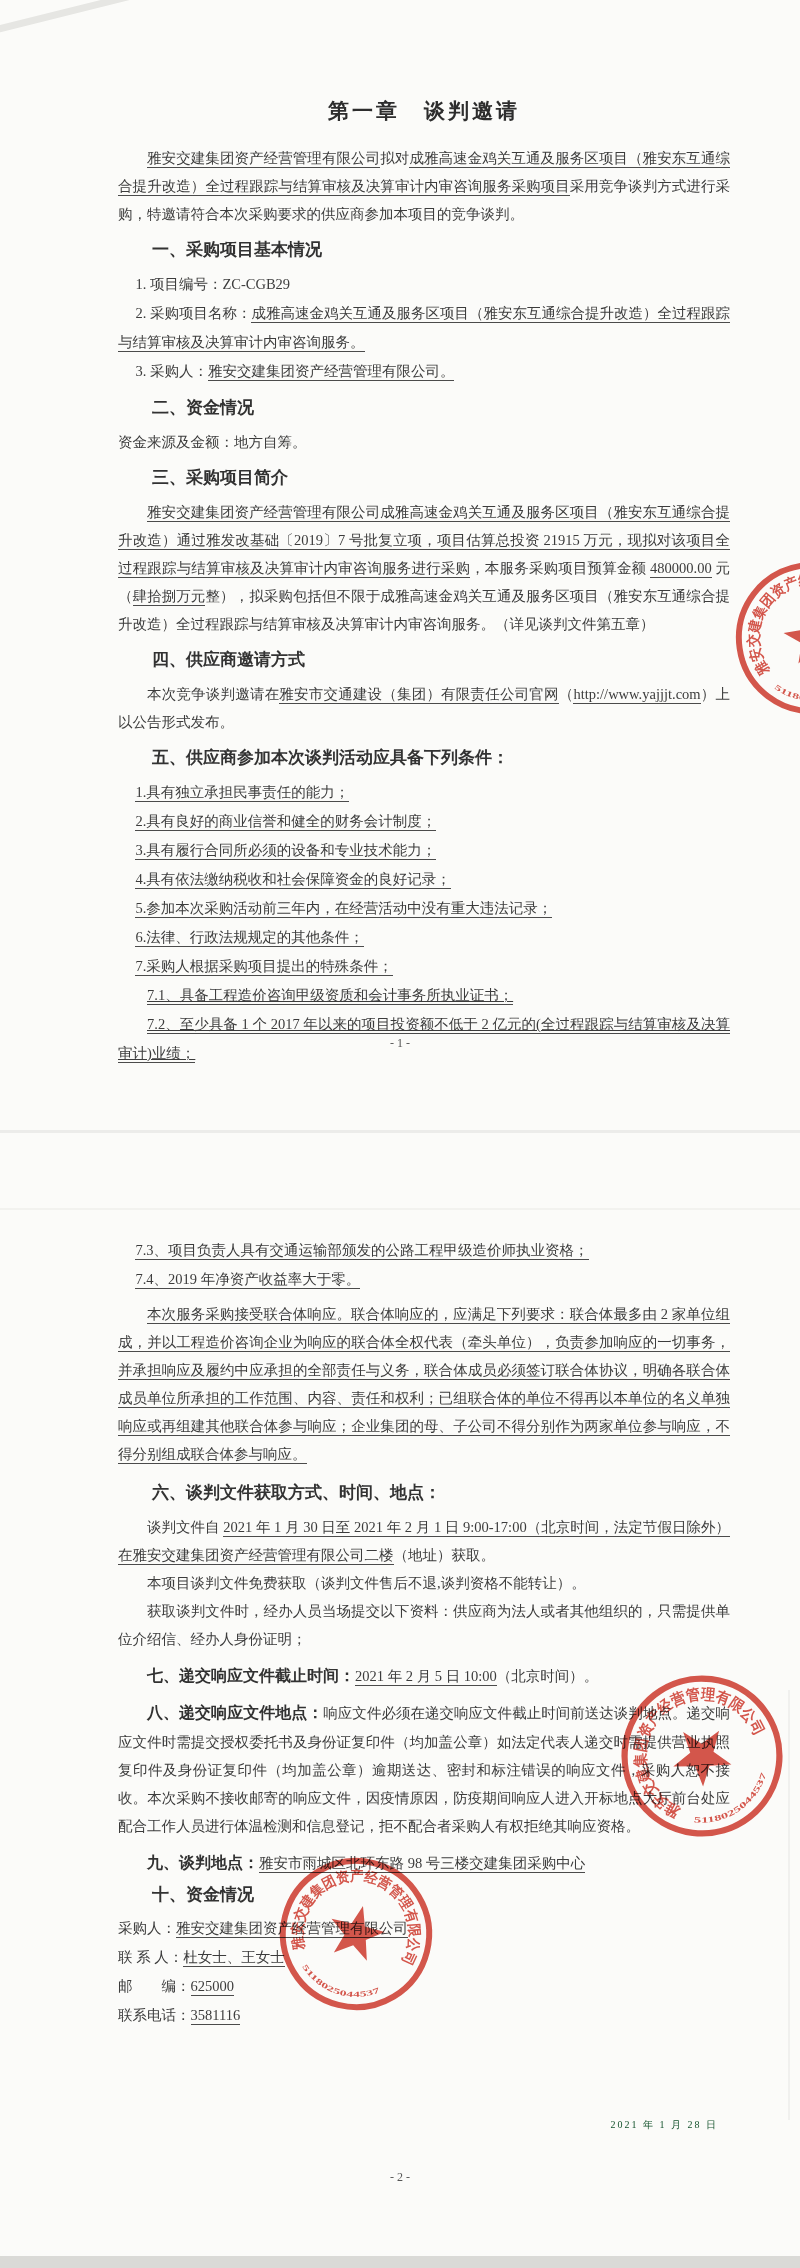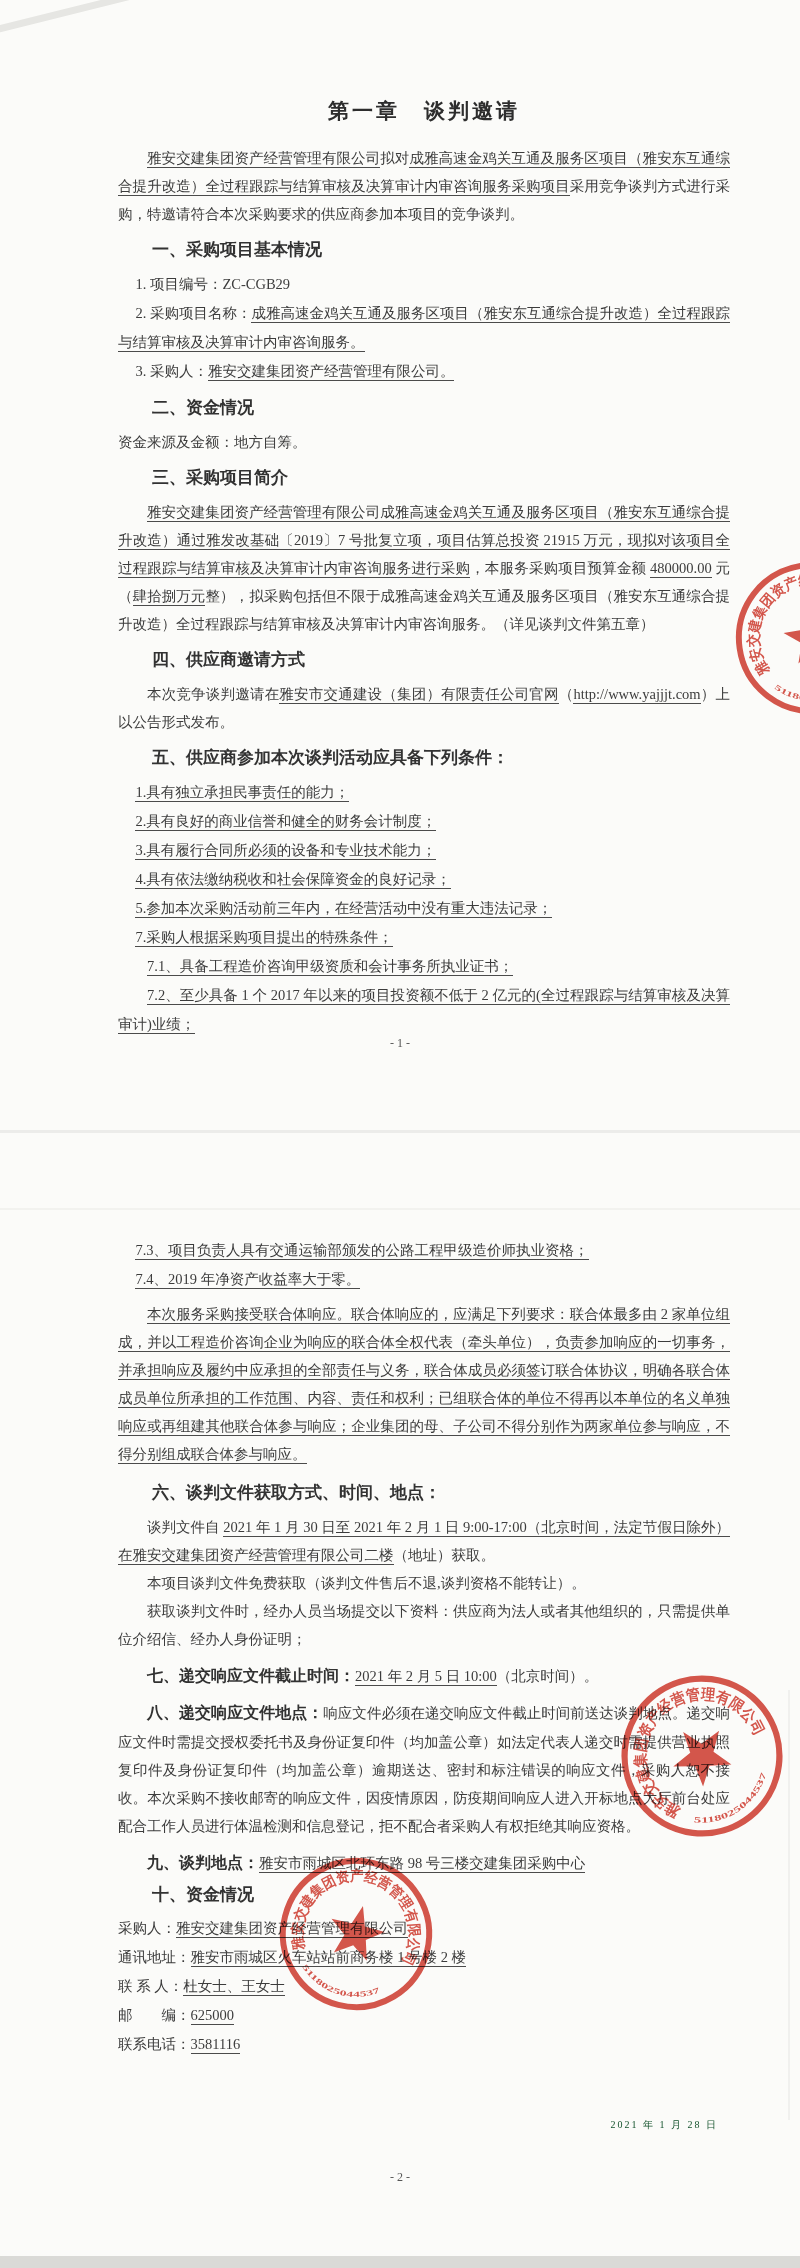--- a/index.html
+++ b/index.html
@@ -29,21 +29,21 @@
   .h{
     font-family:"Liberation Sans",sans-serif;
     font-size:17px;font-weight:700;color:#323232;
     margin:7px 0 5px 0;line-height:30px;text-indent:2em;
   }
   .h-inline{
     font-family:Liberation Mono, monospace;
     font-size:16px;font-weight:700;color:#323232;
   }
   .item{font-size:14.5px;line-height:29px;margin:0;text-indent:1.2em;text-align:justify;}
-  .subitem{text-indent:2em;}
+  .subitem{text-indent:2em;text-decoration:underline;}
   .u{border-bottom:1px solid #4b4b4b;padding-bottom:1px;}
   .loose{line-height:33px;}
   .contact{font-size:14.5px;line-height:29px;margin:0;font-family:Liberation Serif, serif;}
   .date{position:absolute;right:82px;top:2118px;font-size:10px;color:#14532d;letter-spacing:2px;}
   .pageno{position:absolute;left:0;width:100%;text-align:center;font-size:12px;color:#555;}
   #pn1{top:1036px;} #pn2{top:2170px;}
 
   .seal{position:absolute;mix-blend-mode:multiply;opacity:.82;}
   #sealA{left:727px;top:553px;width:170px;height:170px;transform:rotate(-8deg);}
   #sealB{left:612px;top:1666px;width:180px;height:180px;transform:rotate(-38deg);}
@@ -79,20 +79,21 @@
 
     <h2 class="h">四、供应商邀请方式</h2>
     <p class="body ind"><span>本次竞争谈判邀请在</span><span class="u">雅安市交通建设（集团）有限责任公司官网</span><span>（</span><span class="u">http://www.yajjjt.com</span><span>）上以公告形式发布。</span></p>
 
     <h2 class="h">五、供应商参加本次谈判活动应具备下列条件：</h2>
     <p class="item"><span class="u">1.具有独立承担民事责任的能力；</span></p>
     <p class="item"><span class="u">2.具有良好的商业信誉和健全的财务会计制度；</span></p>
     <p class="item"><span class="u">3.具有履行合同所必须的设备和专业技术能力；</span></p>
     <p class="item"><span class="u">4.具有依法缴纳税收和社会保障资金的良好记录；</span></p>
     <p class="item"><span class="u">5.参加本次采购活动前三年内，在经营活动中没有重大违法记录；</span></p>
+    <p class="item"><span class="u">6.法律、行政法规规定的其他条件；</span></p>
     <p class="item"><span class="u">7.采购人根据采购项目提出的特殊条件；</span></p>
     <p class="item subitem"><span class="u">7.1、具备工程造价咨询甲级资质和会计事务所执业证书；</span></p>
     <p class="item subitem"><span class="u">7.2、至少具备 1 个 2017 年以来的项目投资额不低于 2 亿元的(全过程跟踪与结算审核及决算审计)业绩；</span></p>
   </div>
 
   <div class="pageno" id="pn1">- 1 -</div>
 
   <div class="page" id="page2">
     <p class="item"><span class="u">7.3、项目负责人具有交通运输部颁发的公路工程甲级造价师执业资格；</span></p>
     <p class="item"><span class="u">7.4、2019 年净资产收益率大于零。</span></p>
@@ -105,21 +106,20 @@
     <p class="body ind">获取谈判文件时，经办人员当场提交以下资料：供应商为法人或者其他组织的，只需提供单位介绍信、经办人身份证明；</p>
 
     <p class="body ind" style="margin-top:9px;"><span class="h-inline">七、递交响应文件截止时间：</span><span class="u">2021 年 2 月 5 日 10:00</span><span>（北京时间）。</span></p>
 
     <p class="body ind" style="margin-top:8px;"><span class="h-inline">八、递交响应文件地点：</span><span>响应文件必须在递交响应文件截止时间前送达谈判地点。递交响应文件时需提交授权委托书及身份证复印件（均加盖公章）如法定代表人递交时需提供营业执照复印件及身份证复印件（均加盖公章）逾期送达、密封和标注错误的响应文件，采购人恕不接收。本次采购不接收邮寄的响应文件，因疫情原因，防疫期间响应人进入开标地点大厅前台处应配合工作人员进行体温检测和信息登记，拒不配合者采购人有权拒绝其响应资格。</span></p>
 
     <p class="body ind" style="margin-top:9px;"><span class="h-inline">九、谈判地点：</span><span class="u">雅安市雨城区北环东路 98 号三楼交建集团采购中心</span></p>
 
     <h2 class="h" style="margin:2px 0 4px 0;">十、资金情况</h2>
     <p class="contact"><span>采购人：</span><span class="u">雅安交建集团资产经营管理有限公司</span></p>
-    <p class="contact"><span>通讯地址：</span><span class="u">雅安市雨城区火车站站前商务楼 1 号楼 2 楼</span></p>
     <p class="contact"><span>联 系 人：</span><span class="u">杜女士、王女士</span></p>
     <p class="contact"><span>邮　　编：</span><span class="u">625000</span></p>
     <p class="contact"><span>联系电话：</span><span class="u">3581116</span></p>
   </div>
 
   <div class="date">2021 年 1 月 28 日</div>
   <div class="pageno" id="pn2">- 2 -</div>
 
   <svg class="seal" id="sealA" viewBox="-100 -100 200 200">
     <defs>

